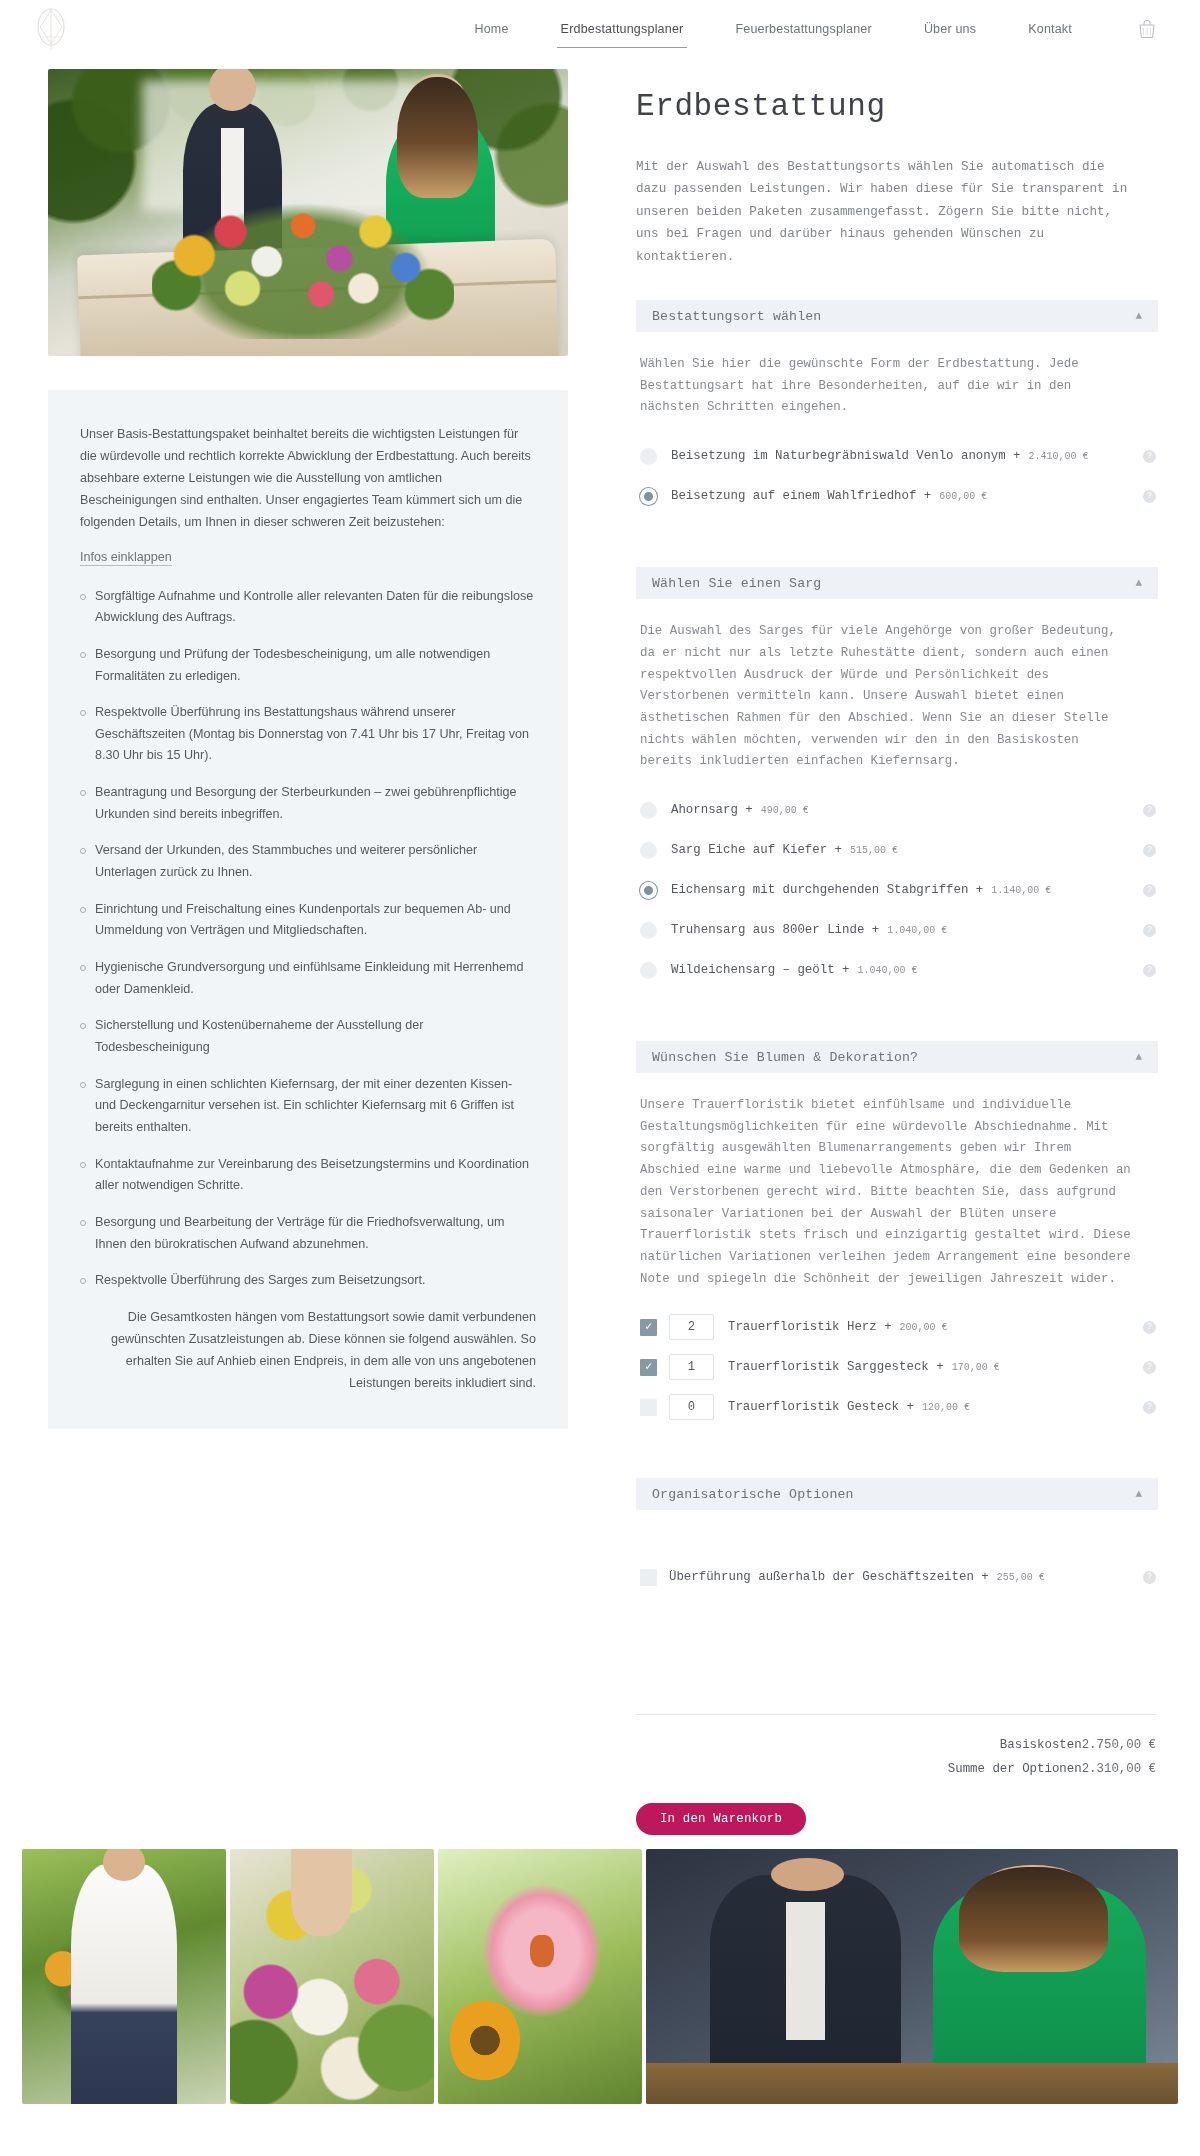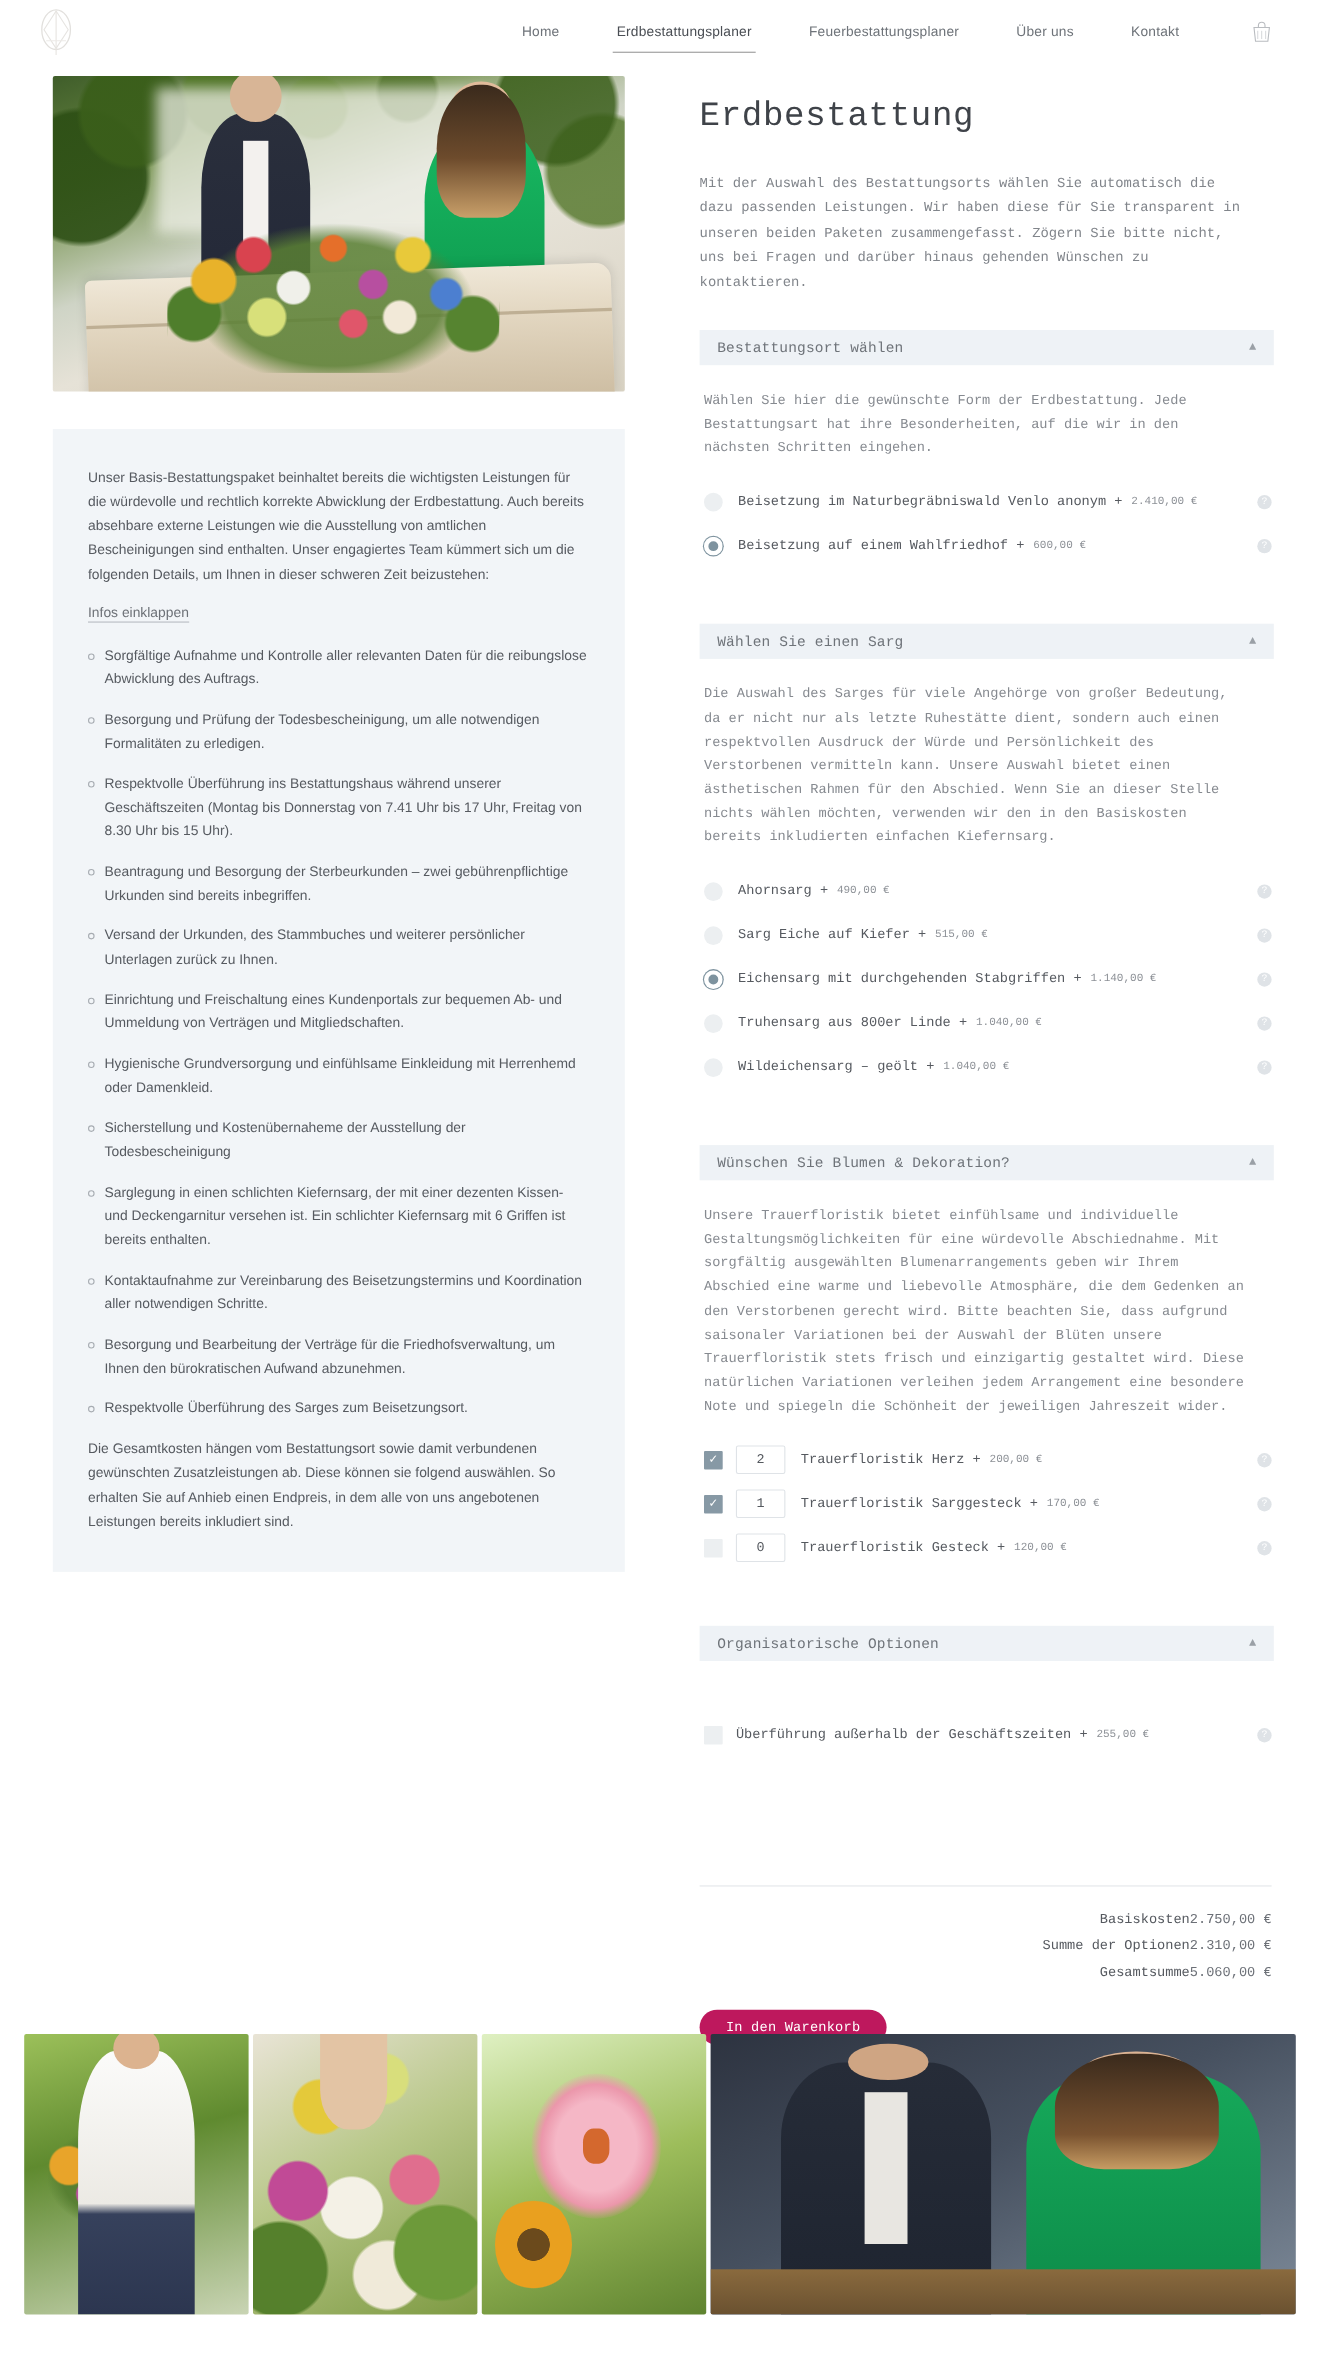--- a/index.html
+++ b/index.html
@@ -185,21 +185,21 @@
     color: #565a60;
   }
   ul.service-list li::before {
     content: "";
     position: absolute;
     left: 0; top: 8px;
     width: 4px; height: 4px;
     border: 1px solid #a7acb2;
     border-radius: 50%;
   }
-  .info-card p.foot { margin-top: 12px; }
+  .info-card p.foot { margin-top: 12px; text-align: right; }
 
   
   h1.page-title {
     font-size: 31px;
     font-weight: 400;
     letter-spacing: .6px;
     color: #3f4349;
     margin-bottom: 32px;
   }
   p.intro {
@@ -641,24 +641,20 @@
       </div>
 
       <div class="totals">
         <div class="total-row">
           <span>Basiskosten</span>
           <span class="val">2.750,00 €</span>
         </div>
         <div class="total-row">
           <span>Summe der Optionen</span>
           <span class="val">2.310,00 €</span>
-        </div>
-        <div class="total-row">
-          <span>Gesamtsumme</span>
-          <span class="val">5.060,00 €</span>
         </div>
         <button class="cart-cta">In den Warenkorb</button>
       </div>
 
     </section>
   </div>
 </main>
 
 <section class="gallery">
   <div class="shot shot-1">

